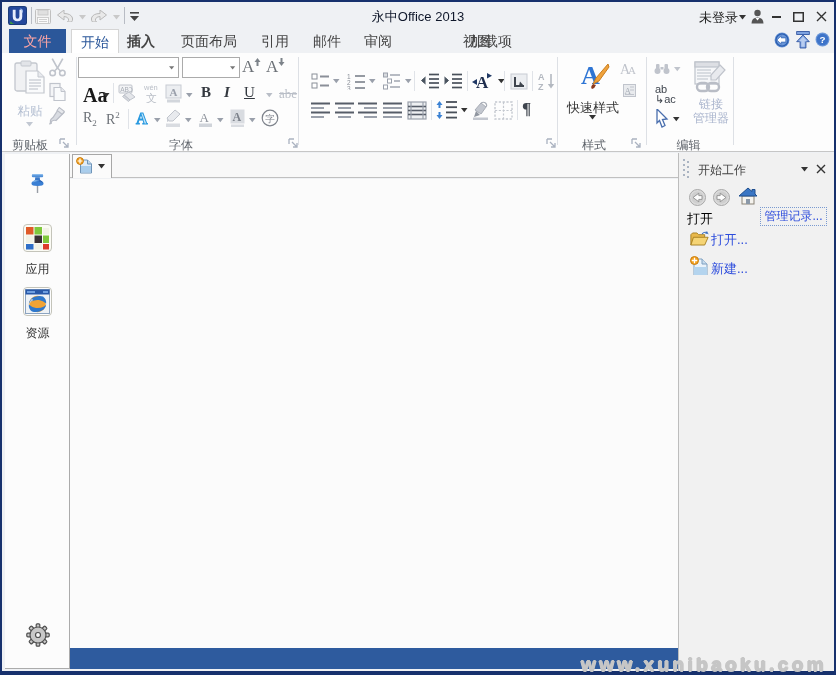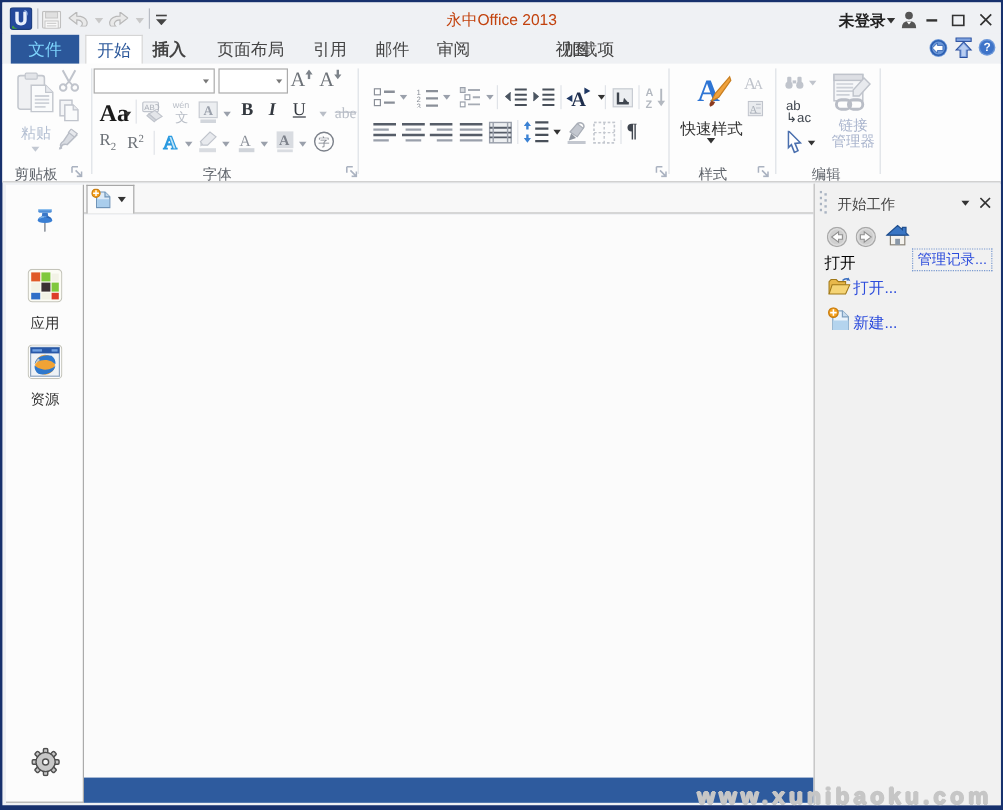--- a/index.html
+++ b/index.html
@@ -5,25 +5,25 @@
 * { margin:0; padding:0; box-sizing:border-box; }
 html,body { width:836px; height:675px; overflow:hidden; font-family:"Liberation Sans",sans-serif; }
 body { position:relative; background:#ffffff; }
 .abs { position:absolute; }
 .win {
   position:absolute; left:0; top:0; width:836px; height:675px;
   border:2px solid #17316d; border-bottom:4px solid #17316d; background:#eff1f4;
 }
 
 .titlebar { position:absolute; left:2px; top:2px; width:832px; height:26px; background:#eff1f4; }
-.titletext { position:absolute; left:0; top:6px; width:832px; text-align:center; font-size:13px; color:#c2410c; }
+.titletext { position:absolute; left:0; top:6px; width:832px; text-align:center; font-size:13px; color:#0f172a; }
 .qsep { position:absolute; top:5px; width:1px; height:17px; background:#b8bcc4; }
 
 .tabrow { position:absolute; left:2px; top:28px; width:832px; height:25px; background:#eff1f4; }
-.ftab { position:absolute; left:7px; top:1px; width:57px; height:25px; background:#2b579a; color:#7dd3fc; font-size:14px; text-align:center; line-height:25px; }
+.ftab { position:absolute; left:7px; top:1px; width:57px; height:25px; background:#2b579a; color:#fca5a5; font-size:14px; text-align:center; line-height:25px; }
 .tab { position:absolute; top:1px; height:25px; font-size:14px; color:#444; text-align:center; line-height:25px; }
 .atab { position:absolute; left:69px; top:1px; width:48px; height:25px; background:#fff; border:1px solid #d5d5d5; border-bottom:none; color:#2b579a; font-size:14px; text-align:center; line-height:24px; }
 
 .ribbon { position:absolute; left:2px; top:53px; width:832px; height:99px; background:#fdfdfd; border-bottom:1px solid #c6c6c6; }
 .gsep { position:absolute; top:4px; width:1px; height:88px; background:#dde0e5; }
 .glabel { position:absolute; top:84px; font-size:12px; color:#5f646b; text-align:center; }
 .launch { position:absolute; top:84px; width:10px; height:10px; }
 
 .combo { position:absolute; border:1px solid #ababab; background:#fff; }
 
@@ -74,21 +74,21 @@
   <svg class="abs" style="left:111px;top:13px;" width="8" height="5" viewBox="0 0 8 5">
       <path d="M0 0 h7 l-3.5 4.5z" fill="#c9c9c9"></path>
     </svg>
   <div class="qsep" style="left:122px;"></div>
 
   <svg class="abs" style="left:128px;top:10px;" width="10" height="9" viewBox="0 0 10 9">
     <rect x="0" y="0" width="9" height="1.6" fill="#444"></rect>
     <path d="M0 4 h9 l-4.5 5z" fill="#444"></path>
   </svg>
 
-  <div class="abs" style="left:697px;top:7px;font-size:13px;color:#222;font-weight:bold;">未登录</div>
+  <div class="abs" style="left:697px;top:7px;font-size:13px;color:#222;">未登录</div>
   <svg class="abs" style="left:737px;top:13px;" width="8" height="5" viewBox="0 0 8 5">
       <path d="M0 0 h7 l-3.5 4.5z" fill="#333"></path>
     </svg>
 
   <svg class="abs" style="left:749px;top:7px;" width="13" height="15" viewBox="0 0 13 15">
     <circle cx="6.5" cy="4" r="3.2" fill="#555"></circle>
     <path d="M0.5 14.5 Q0.5 8.5 6.5 8.5 Q12.5 8.5 12.5 14.5z" fill="#555"></path>
     <path d="M4.5 9 L6.5 11.5 L8.5 9" fill="#fff"></path>
   </svg>
 

